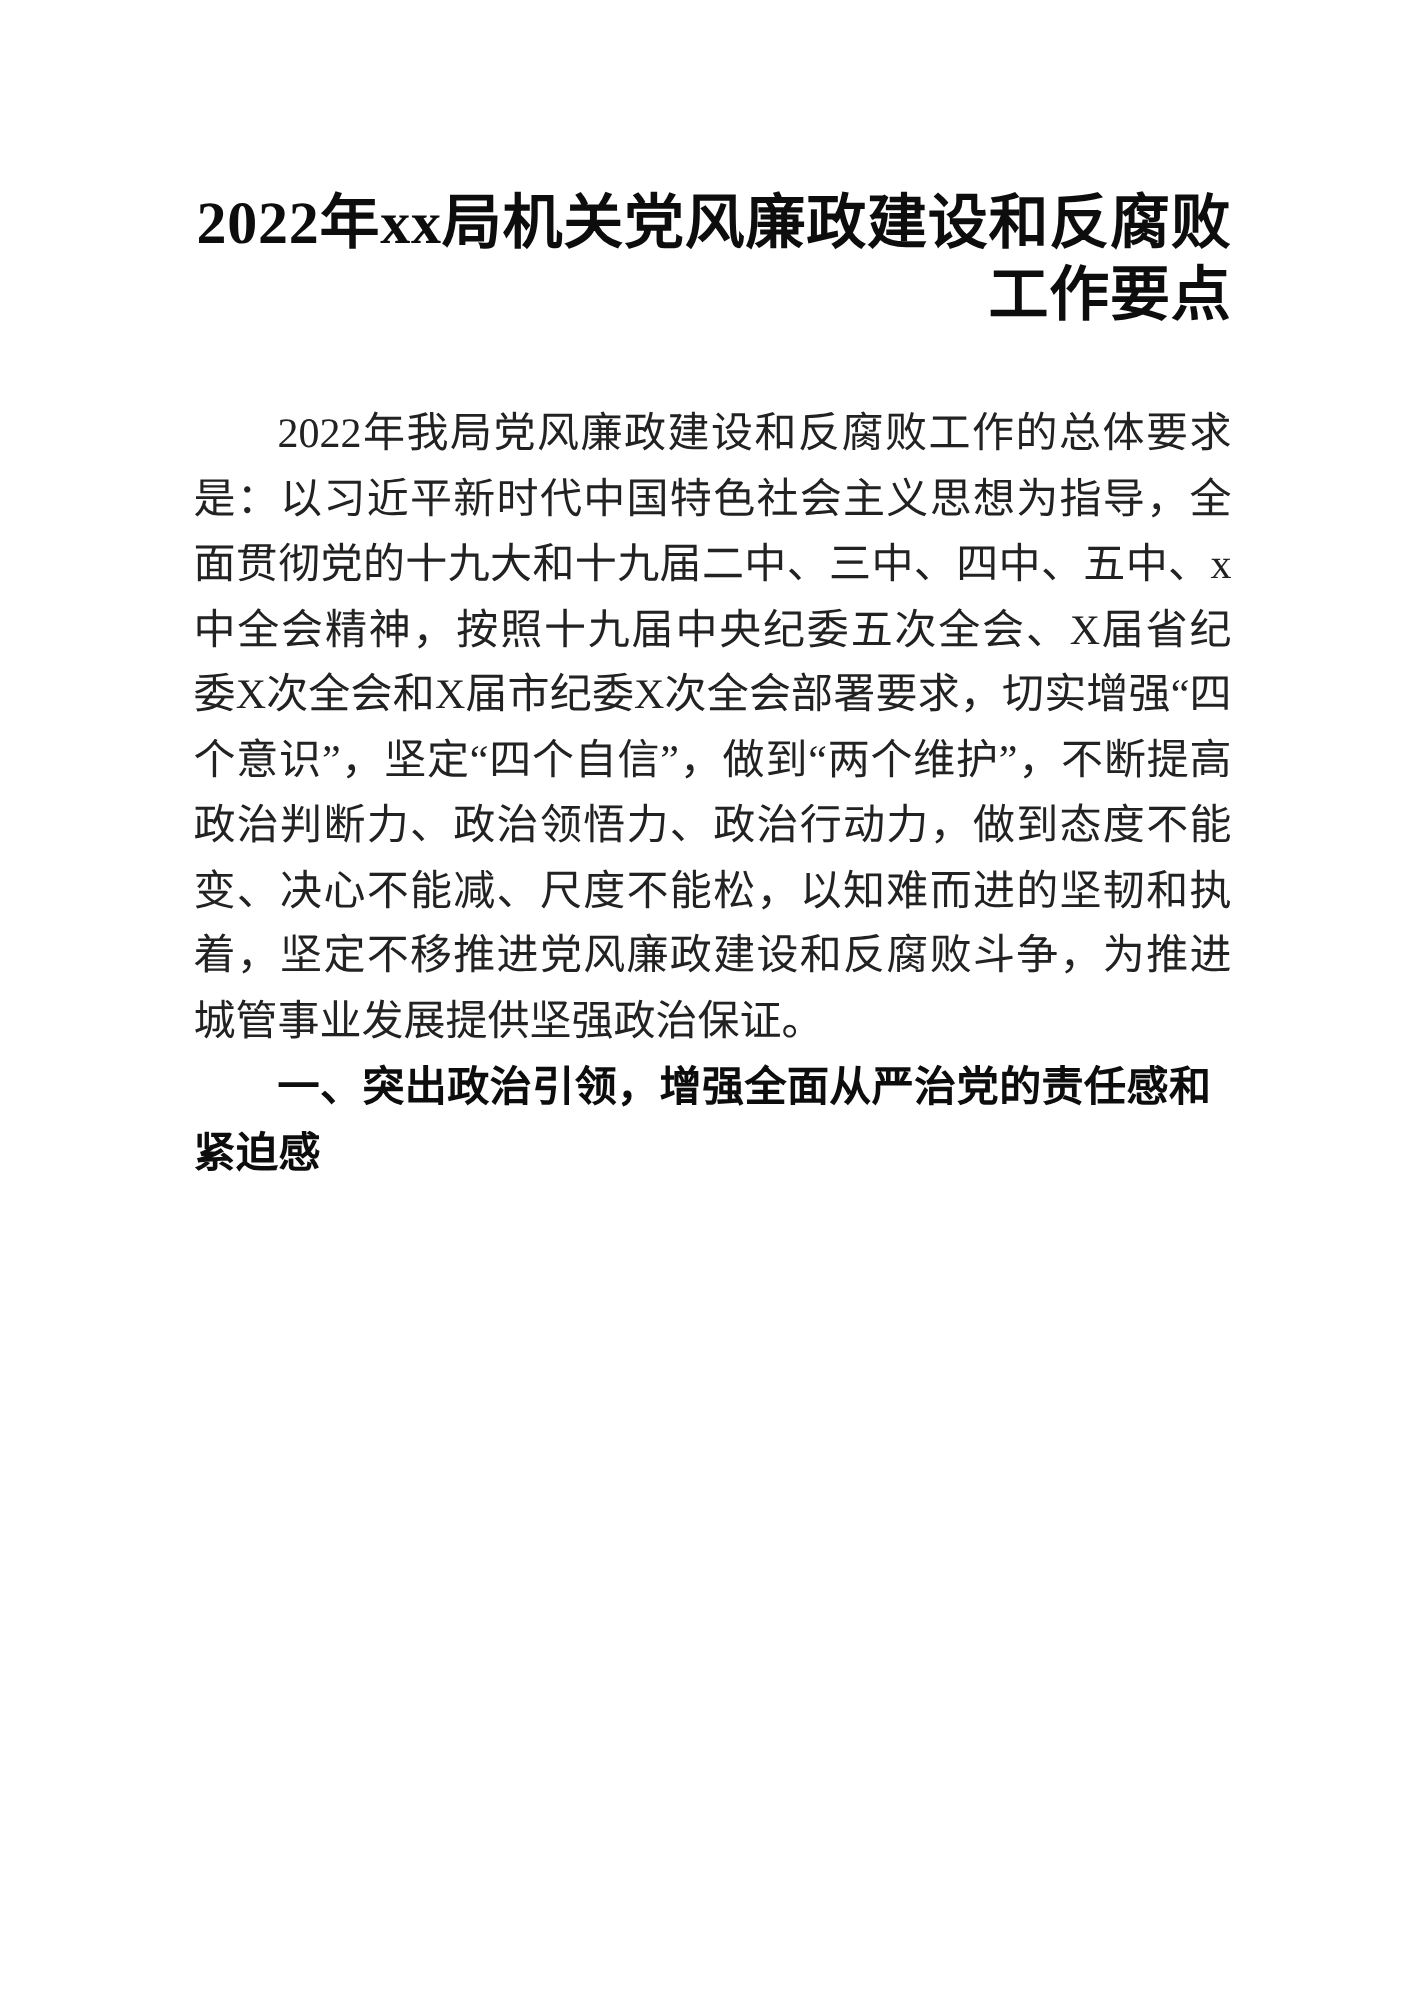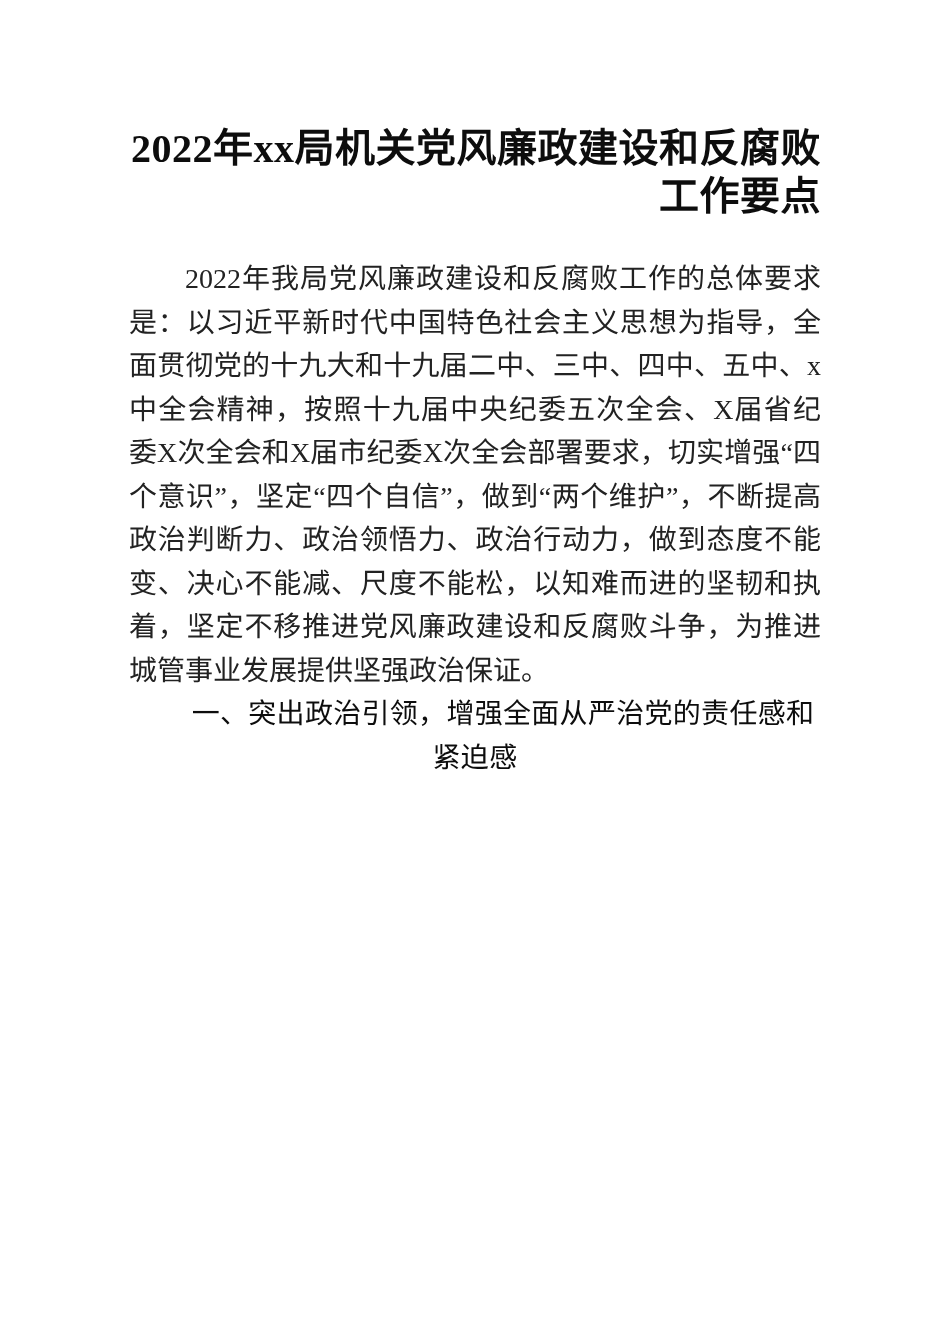--- a/index.html
+++ b/index.html
@@ -48,35 +48,35 @@
     font-size: 28px;
     line-height: 43.5px;
     color: #222222;
     text-align: justify;
     text-justify: inter-ideograph;
     text-indent: 56px;        
     word-break: break-all;
   }
 
   .para-block-first {
-    margin-top: 36px;
+    margin-top: 47px;
     font-family: Liberation Serif, serif;
   }
 
   
   .section-heading {
     margin: 0;
     padding: 0;
     font-family: "Liberation Sans", "DejaVu Sans", sans-serif;
-    font-weight: normal;
+    font-weight: bold;
     font-size: 28px;
     line-height: 43.5px;
     color: #0d0d0d;
     text-indent: 56px;
-    text-align: center;
+    text-align: left;
     letter-spacing: 0.3px;
   }
 
   .heading-gap { margin-top: 0px; }
 </style>
 </head>
 <body>
 
 <div class="page">
   <div class="content">

